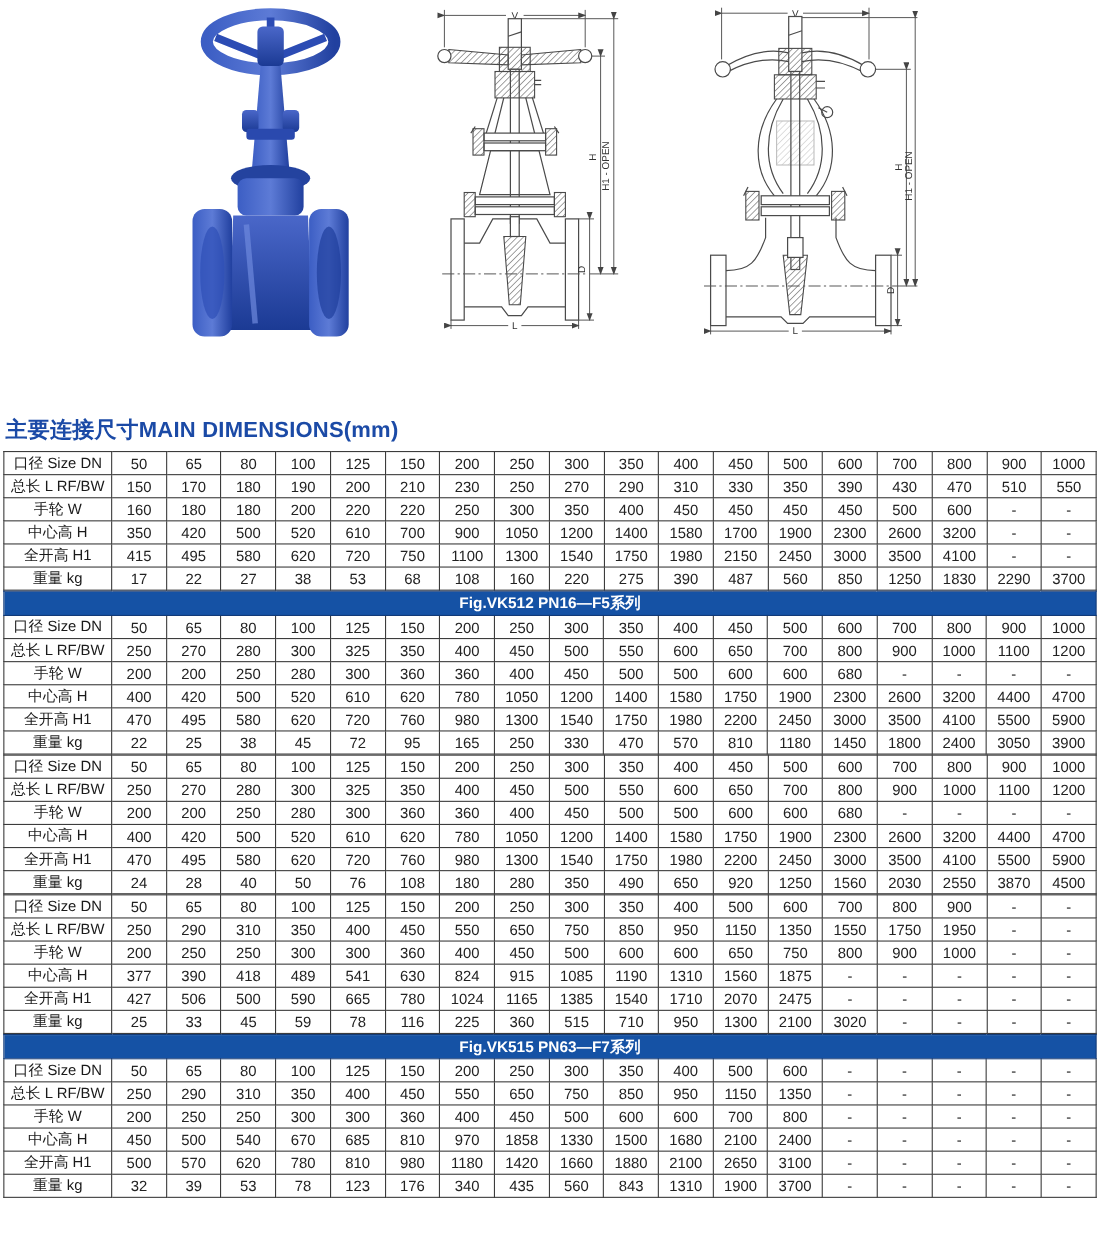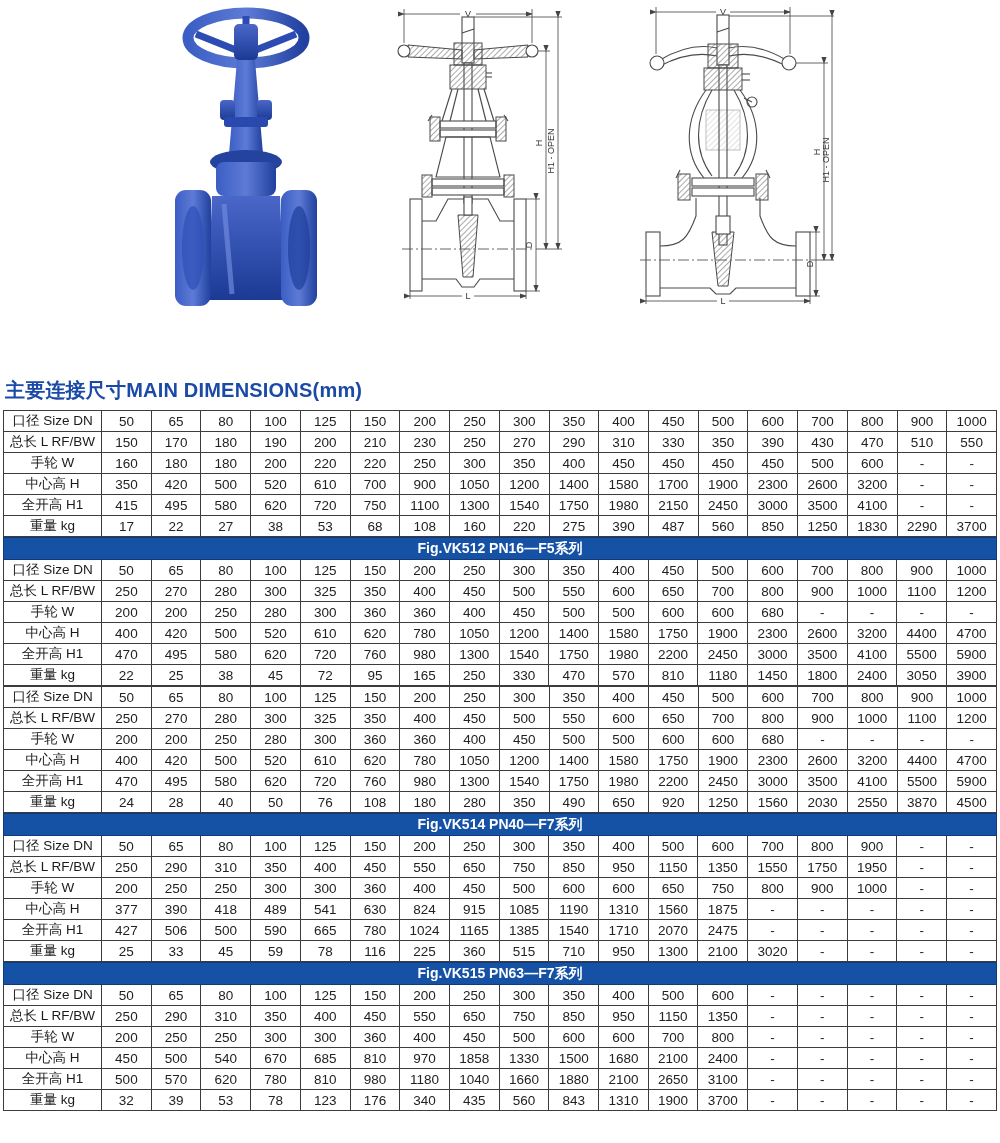--- a/index.html
+++ b/index.html
@@ -741,23 +741,20 @@
           <col style="width: 49.7px;">
           <col style="width: 49.7px;">
           <col style="width: 49.7px;">
           <col style="width: 49.7px;">
           <col style="width: 49.7px;">
           <col style="width: 49.7px;">
           <col style="width: 49.7px;">
           <col style="width: 49.7px;">
         </colgroup>
         <tbody>
-          <tr class="hdr">
-            <td colspan="19">Fig.VK514 PN40—F7系列</td>
-          </tr>
           <tr>
             <td class="rl">口径  Size  DN</td>
             <td>50</td>
             <td>65</td>
             <td>80</td>
             <td>100</td>
             <td>125</td>
             <td>150</td>
             <td>200</td>
             <td>250</td>
@@ -991,21 +988,21 @@
           </tr>
           <tr>
             <td class="rl">全开高  H1</td>
             <td>500</td>
             <td>570</td>
             <td>620</td>
             <td>780</td>
             <td>810</td>
             <td>980</td>
             <td>1180</td>
-            <td>1040</td>
+            <td>1420</td>
             <td>1660</td>
             <td>1880</td>
             <td>2100</td>
             <td>2650</td>
             <td>3100</td>
             <td>-</td>
             <td>-</td>
             <td>-</td>
             <td>-</td>
             <td>-</td>

